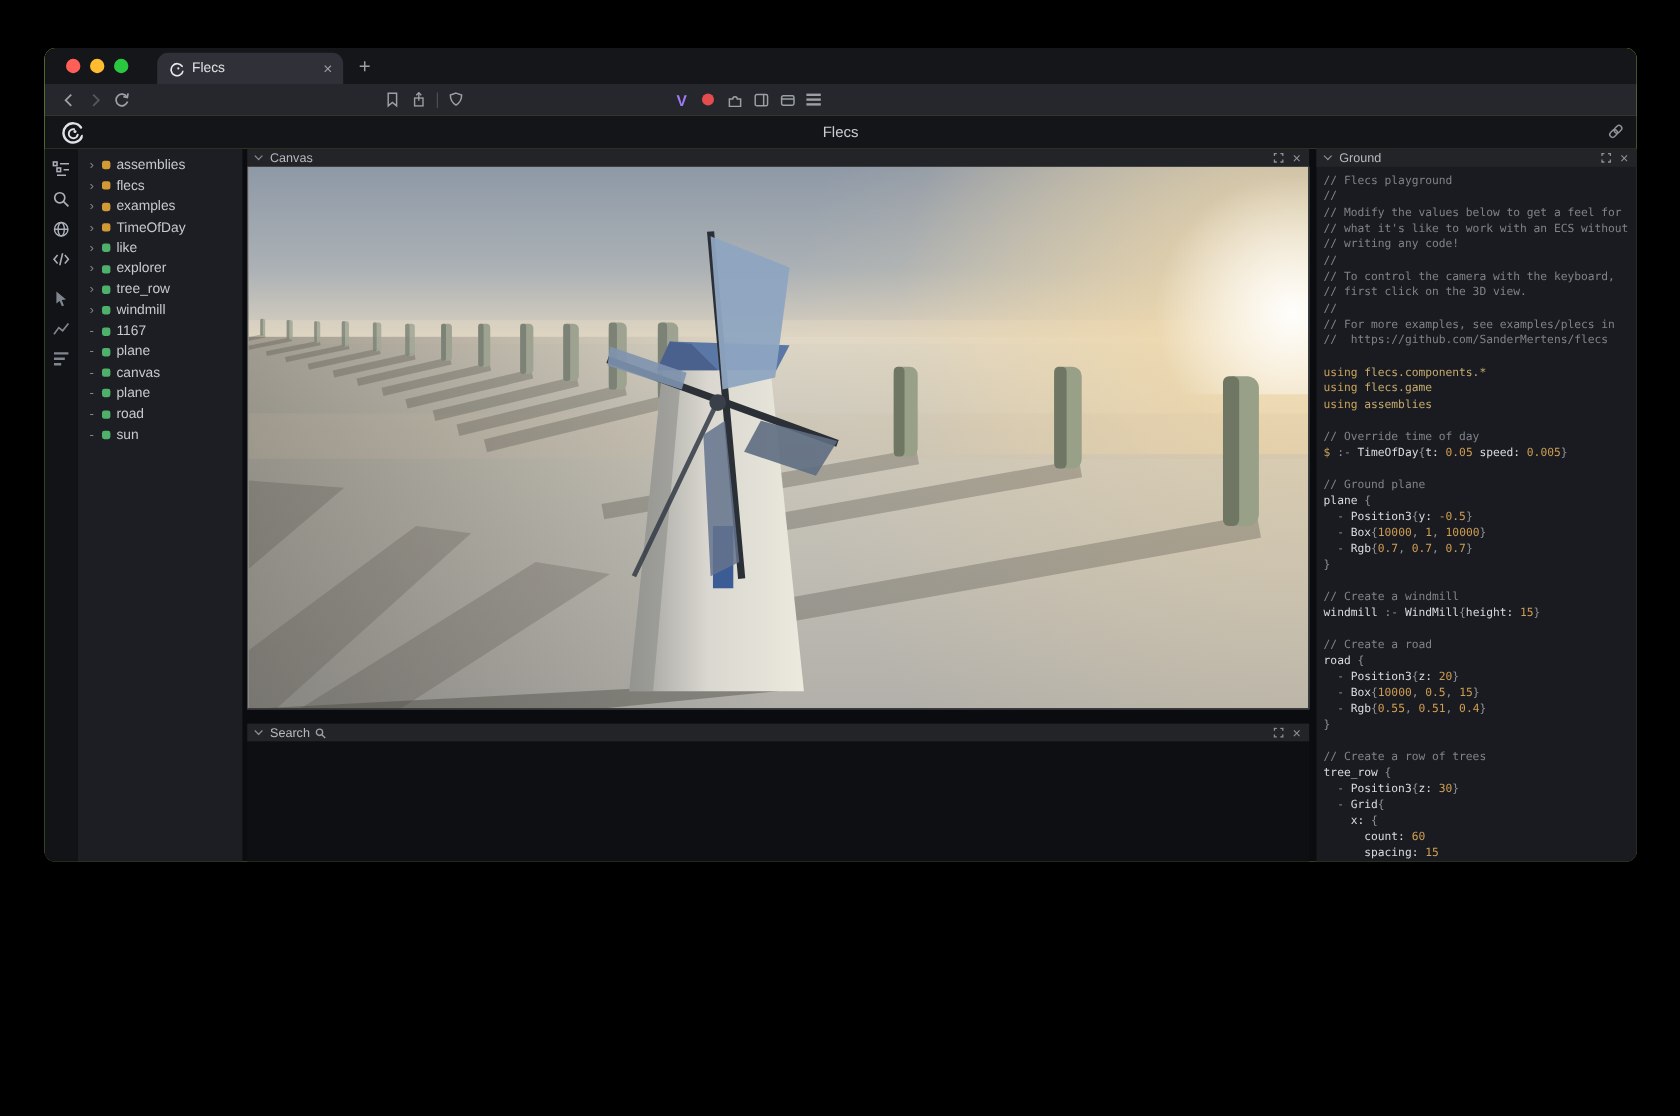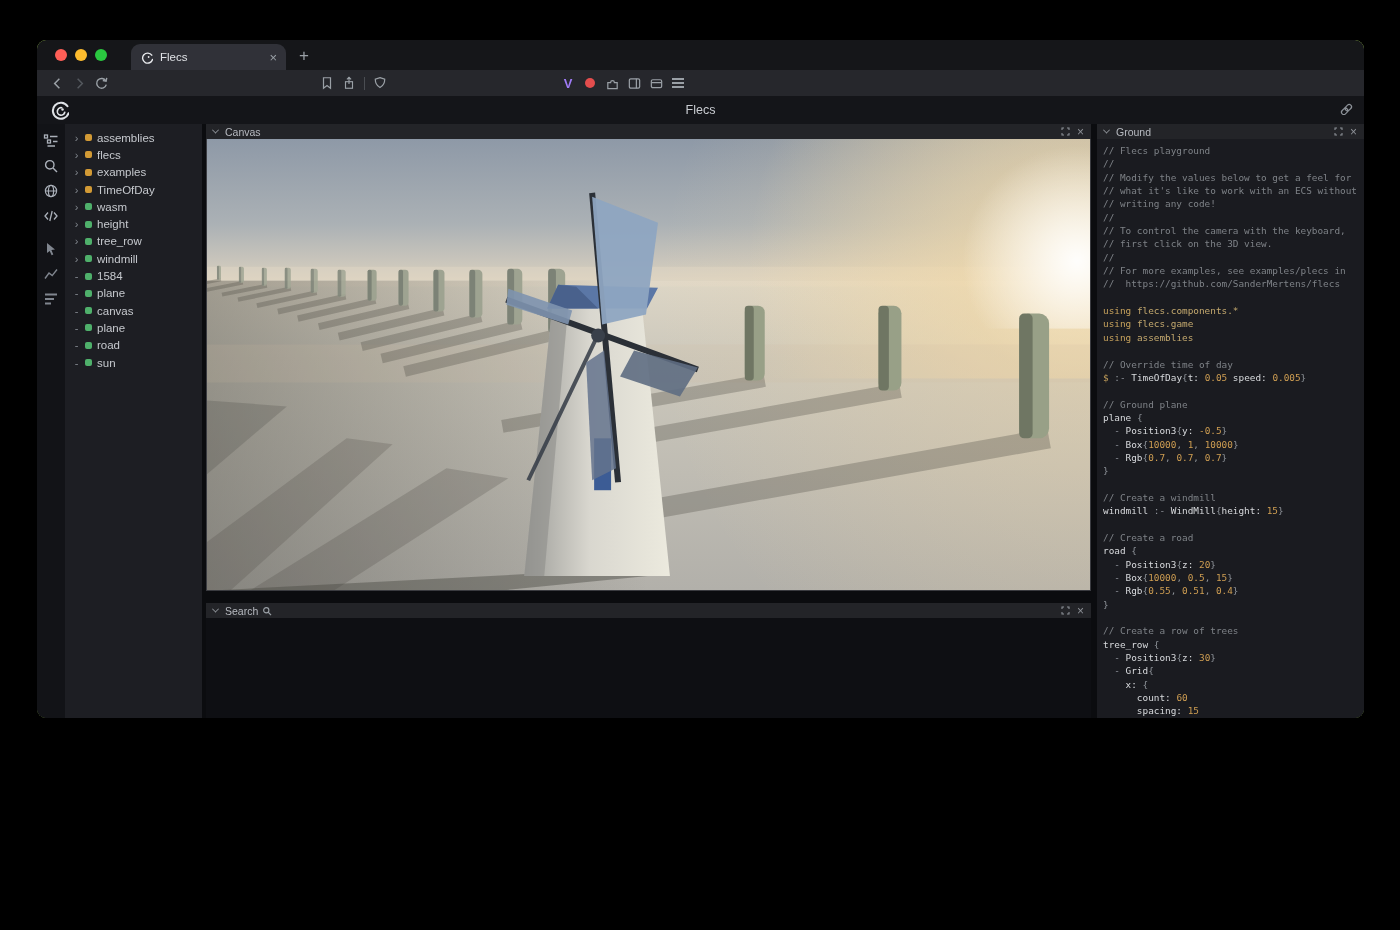--- a/index.html
+++ b/index.html
@@ -271,41 +271,41 @@
           <span class="tree-label">examples</span>
         </div>
         <div class="tree-item">
           <span class="tree-toggle">›</span>
           <span class="tree-square" style="background: rgb(210, 154, 53);"></span>
           <span class="tree-label">TimeOfDay</span>
         </div>
         <div class="tree-item">
           <span class="tree-toggle">›</span>
           <span class="tree-square" style="background: rgb(79, 176, 107);"></span>
-          <span class="tree-label">wasm</span>
-        </div>
-        <div class="tree-item">
-          <span class="tree-toggle">›</span>
-          <span class="tree-square" style="background: rgb(79, 176, 107);"></span>
-          <span class="tree-label">height</span>
+          <span class="tree-label">like</span>
+        </div>
+        <div class="tree-item">
+          <span class="tree-toggle">›</span>
+          <span class="tree-square" style="background: rgb(79, 176, 107);"></span>
+          <span class="tree-label">explorer</span>
         </div>
         <div class="tree-item">
           <span class="tree-toggle">›</span>
           <span class="tree-square" style="background: rgb(79, 176, 107);"></span>
           <span class="tree-label">tree_row</span>
         </div>
         <div class="tree-item">
           <span class="tree-toggle">›</span>
           <span class="tree-square" style="background: rgb(79, 176, 107);"></span>
           <span class="tree-label">windmill</span>
         </div>
         <div class="tree-item">
           <span class="tree-toggle">-</span>
           <span class="tree-square" style="background: rgb(79, 176, 107);"></span>
-          <span class="tree-label">1584</span>
+          <span class="tree-label">1167</span>
         </div>
         <div class="tree-item">
           <span class="tree-toggle">-</span>
           <span class="tree-square" style="background: rgb(79, 176, 107);"></span>
           <span class="tree-label">plane</span>
         </div>
         <div class="tree-item">
           <span class="tree-toggle">-</span>
           <span class="tree-square" style="background: rgb(79, 176, 107);"></span>
           <span class="tree-label">canvas</span>

